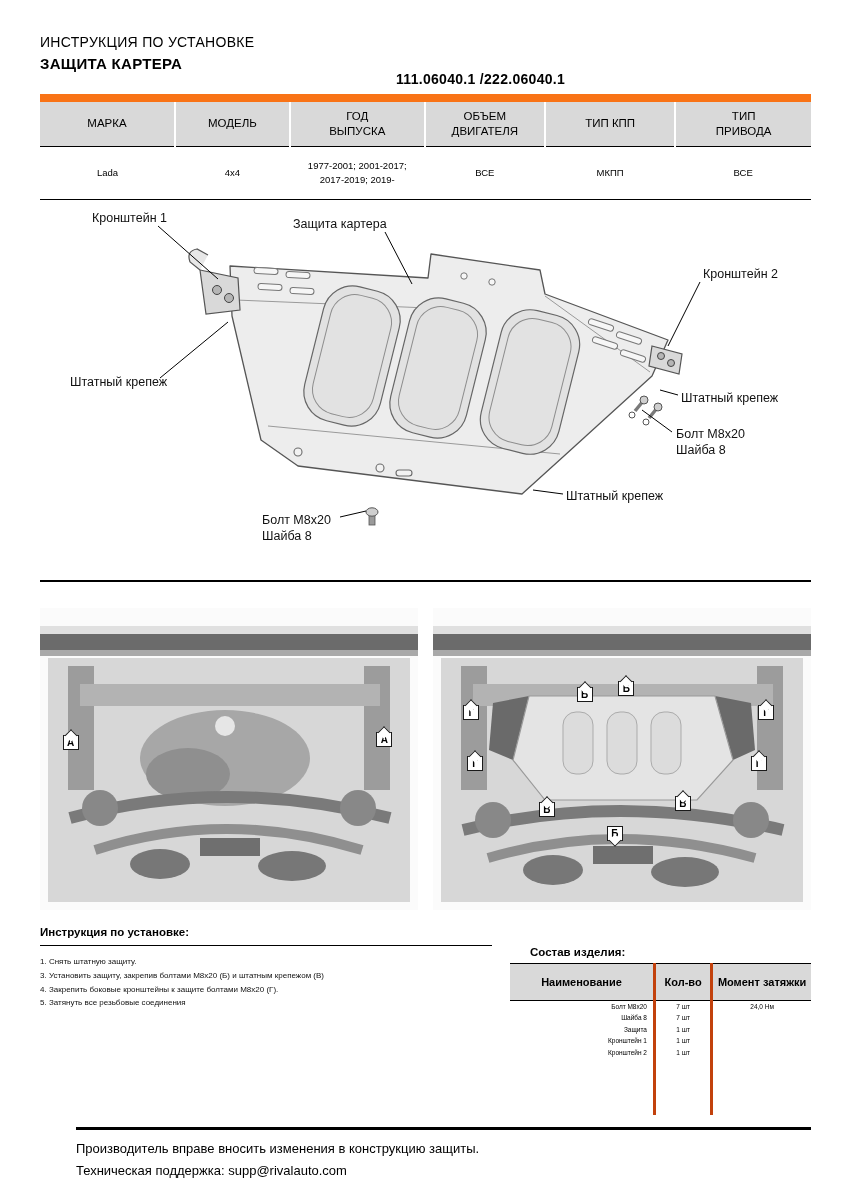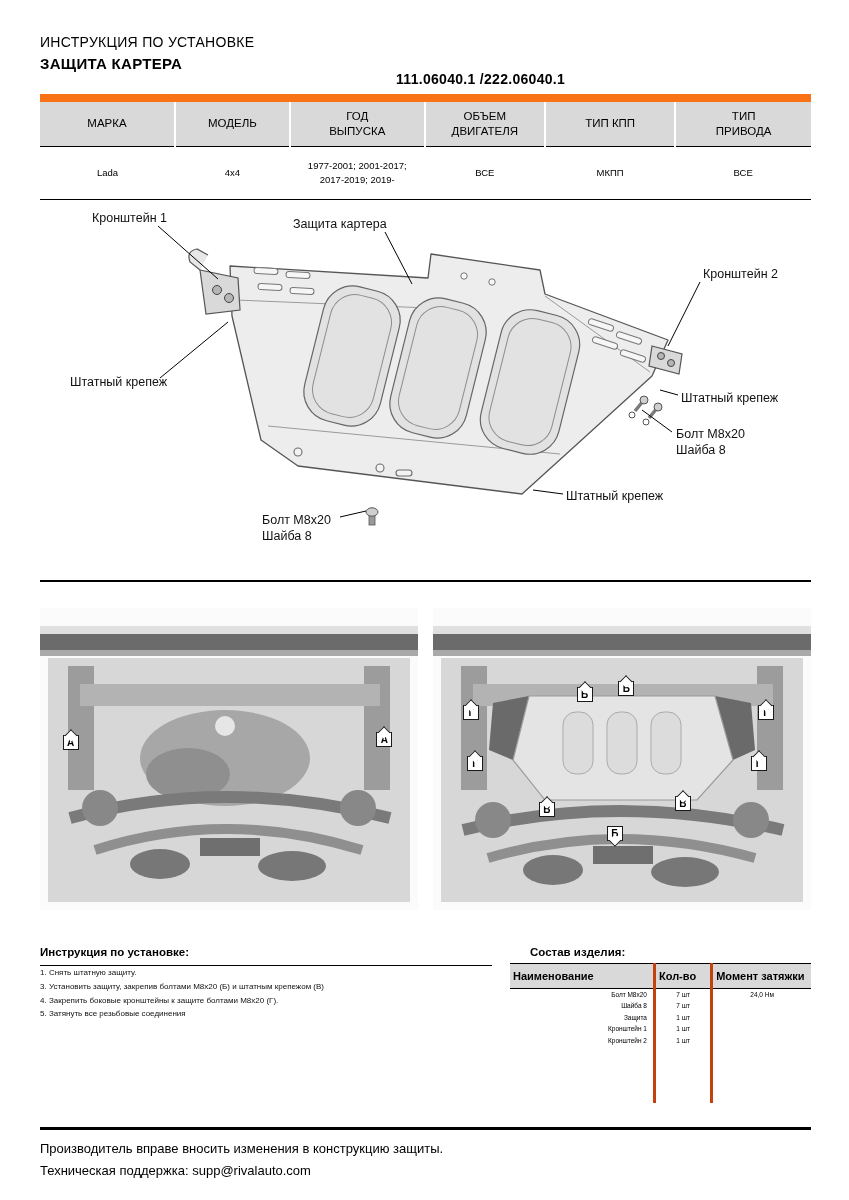--- a/index.html
+++ b/index.html
@@ -33,35 +33,35 @@
   .marker { position:absolute; min-width:16px; height:15px; line-height:13px; padding:0 2px; background:#fff;
             border:1px solid #1a1a1a; font-size:10px; font-weight:bold; text-align:center; z-index:3; }
   .marker::before { content:''; position:absolute; width:8px; height:8px; background:#fff; }
   .m-up::before   { top:-5px; left:50%; transform:translateX(-50%) rotate(45deg);
                     border-left:1px solid #1a1a1a; border-top:1px solid #1a1a1a; }
   .m-down::before { bottom:-5px; left:50%; transform:translateX(-50%) rotate(45deg);
                     border-right:1px solid #1a1a1a; border-bottom:1px solid #1a1a1a; }
 
   
   .bottom { display:flex; margin-top:16px; align-items:flex-start; }
-  .instructions { width:452px;margin-top:20px; }
+  .instructions { width:452px; }
   .instructions h3 { margin:0 0 7px; font-size:11.5px; font-weight:bold; }
-  .instructions .list { border-top:1.5px solid #000; font-size:8px; line-height:1.7; color:#111; }
+  .instructions .list { border-top:1.5px solid #000; padding-top:9px; font-size:8px; line-height:1.7; color:#111; }
   .composition { margin-left:18px; flex:1;margin-top:20px; }
   .composition h3 { margin:0 0 5px 20px; font-size:11.5px; font-weight:bold; }
   table.comp { width:100%; border-collapse:collapse; table-layout:fixed; }
-  table.comp th { background:#d9d9d9; font-size:11px; font-weight:bold; padding:6px 3px; text-align:left;
+  table.comp th { background:#d9d9d9; font-size:11px; font-weight:bold; padding:12px 3px; text-align:center;
                   border-top:1.5px solid #000; border-bottom:1px solid #000; }
   table.comp td { font-size:6.5px; padding:1.5px 3px; text-align:center; line-height:1.3; }
   table.comp td.name { text-align:right; padding-right:6px; }
   table.comp th + th, table.comp td + td { border-left:3px solid #c2410c; }
   table.comp tr.filler td { height:56px; }
 
   
-  .footer { margin-top:auto; border-top:3px solid #000; padding-top:11px; }
+  .footer { margin-top:auto; border-top:3px solid #000; padding-top:11px;margin-left:36px; }
   .footer .f1 { font-size:13px; margin-bottom:7px; }
   .footer .f2 { font-size:13px; }
   .footer .email { font-weight:normal; }
 </style>
 </head>
 <body>
 
 <div class="page">
 
   <div class="hdr-line1">ИНСТРУКЦИЯ ПО УСТАНОВКЕ</div>

